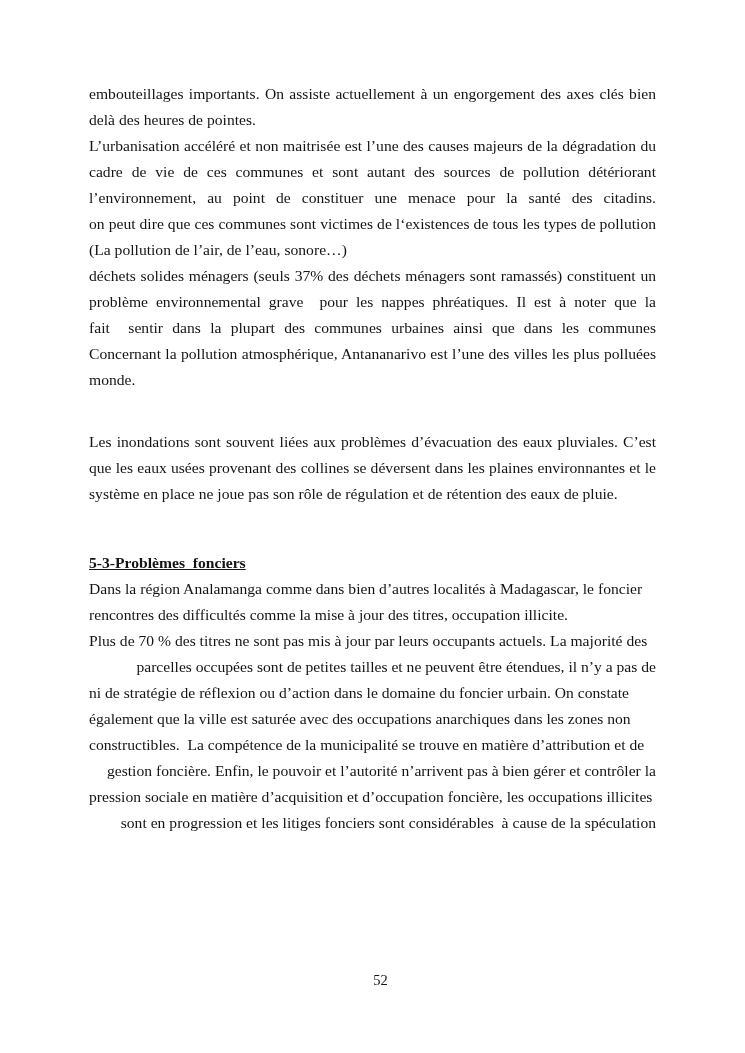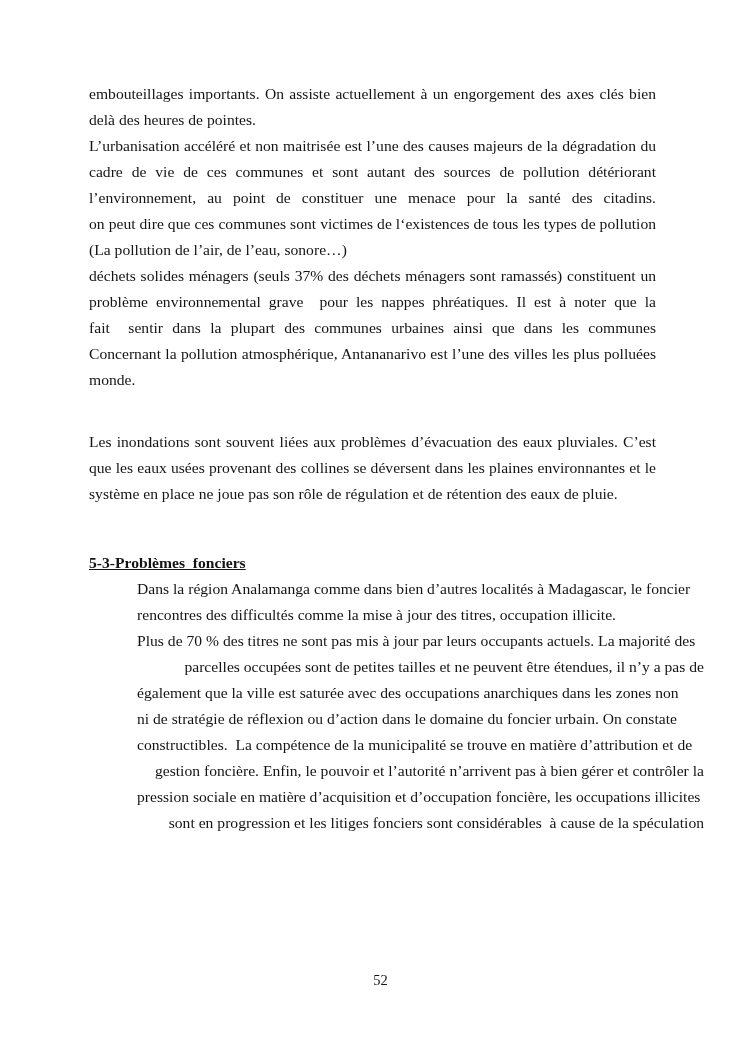--- a/index.html
+++ b/index.html
@@ -66,27 +66,27 @@
         <div class="line">monde.</div>
       </div>
       <div class="block" style="top: 429px;">
         <div class="line j">Les inondations sont souvent liées aux problèmes d’évacuation des eaux pluviales. C’est ainsi</div>
         <div class="line j">que les eaux usées provenant des collines se déversent dans les plaines environnantes et le</div>
         <div class="line">système en place ne joue pas son rôle de régulation et de rétention des eaux de pluie.</div>
       </div>
       <div class="block heading" style="top: 550px; text-decoration: underline;">
         <div class="line">5-3-Problèmes&nbsp; fonciers</div>
       </div>
-      <div class="block" style="top: 576px; margin-left: 48px;">
+      <div class="block" style="top: 576px;">
         <div class="line">Dans la région Analamanga comme dans bien d’autres localités à Madagascar, le foncier</div>
         <div class="line">rencontres des difficultés comme la mise à jour des titres, occupation illicite.</div>
         <div class="line">Plus de 70 % des titres ne sont pas mis à jour par leurs occupants actuels. La majorité des</div>
         <div class="line">parcelles occupées sont de petites tailles et ne peuvent être étendues, il n’y a pas de politique</div>
+        <div class="line">ni de stratégie de réflexion ou d’action dans le domaine du foncier urbain. On constate</div>
         <div class="line">également que la ville est saturée avec des occupations anarchiques dans les zones non</div>
-        <div class="line">ni de stratégie de réflexion ou d’action dans le domaine du foncier urbain. On constate</div>
         <div class="line">constructibles.&nbsp; La compétence de la municipalité se trouve en matière d’attribution et de</div>
         <div class="line">gestion foncière. Enfin, le pouvoir et l’autorité n’arrivent pas à bien gérer et contrôler la forte</div>
         <div class="line">pression sociale en matière d’acquisition et d’occupation foncière, les occupations illicites</div>
         <div class="line">sont en progression et les litiges fonciers sont considérables&nbsp; à cause de la spéculation foncière</div>
       </div>
     </div>
   <div class="footer">52</div>
 </div>
 
 </body></html>

